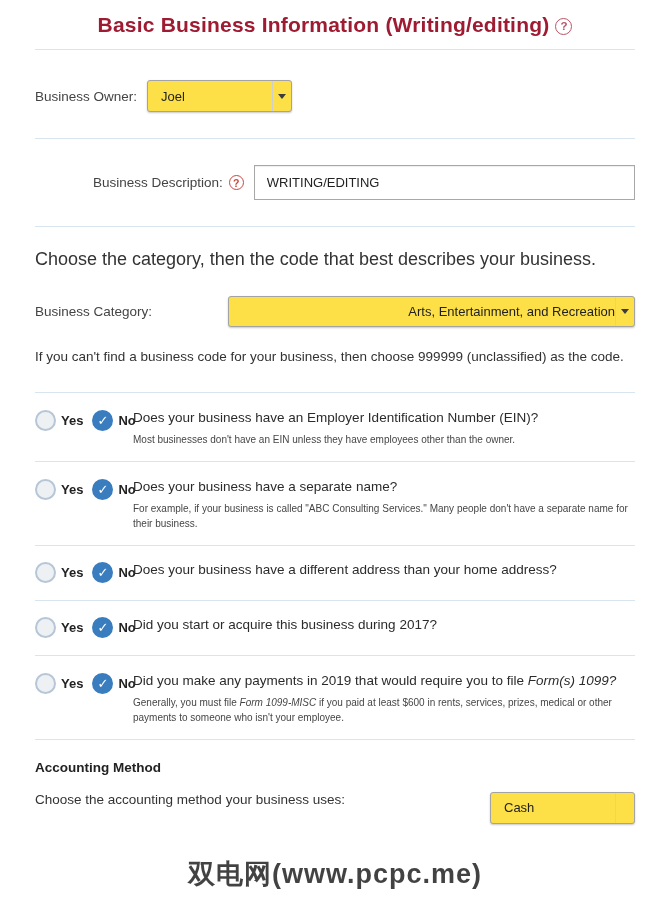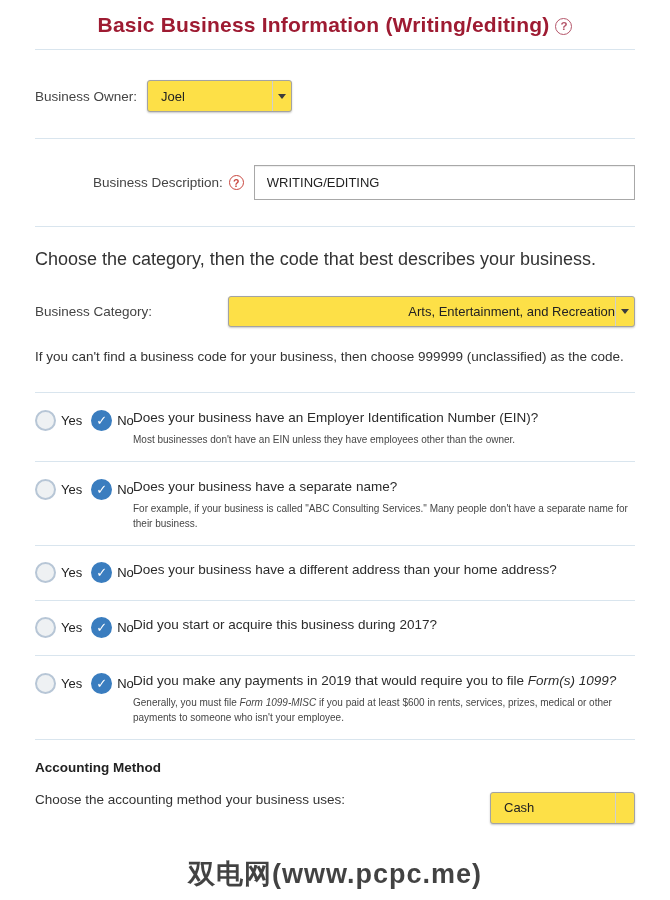--- a/index.html
+++ b/index.html
@@ -65,21 +65,21 @@
   .d-cat { margin-top:28px; }
 
   
   .q-row { display:flex; align-items:flex-start; padding:15px 0 13px; }
   .radio-group { display:flex; align-items:center; flex:none; width:98px; padding-top:2px; }
   .radio { width:21px; height:21px; border-radius:50%; flex:none; cursor:pointer;
     display:flex; align-items:center; justify-content:center; }
   .radio.off { background:#eef1f3; border:2px solid #b7c6d6; }
   .radio.on  { background:#3a7dbf; border:2px solid #3a7dbf; }
   .radio .check { color:#fff; font-size:13px; font-weight:bold; line-height:1; }
-  .radio-label { font-size:13px; font-weight:normal; color:#222; margin:0 9px 0 5px; }
+  .radio-label { font-size:13px; font-weight:bold; color:#222; margin:0 9px 0 5px; }
   .q-body { flex:1; padding-top:2px; }
   .q-main { font-size:13.5px; color:#2b2b2b; }
   .q-sub { font-size:10px; color:#464646; margin-top:7px; line-height:1.55; }
   .q-single { padding:16px 0 17px; }
   .q-single .q-body, .q-single .radio-group { padding-top:0; }
 
   
   .acct-heading { margin-top:20px; font-size:13.5px; font-weight:bold; color:#222; }
   .acct-row { display:flex; align-items:flex-start; justify-content:space-between; margin-top:17px; }
   .acct-lines .line1 { font-size:13.5px; color:#333; }

